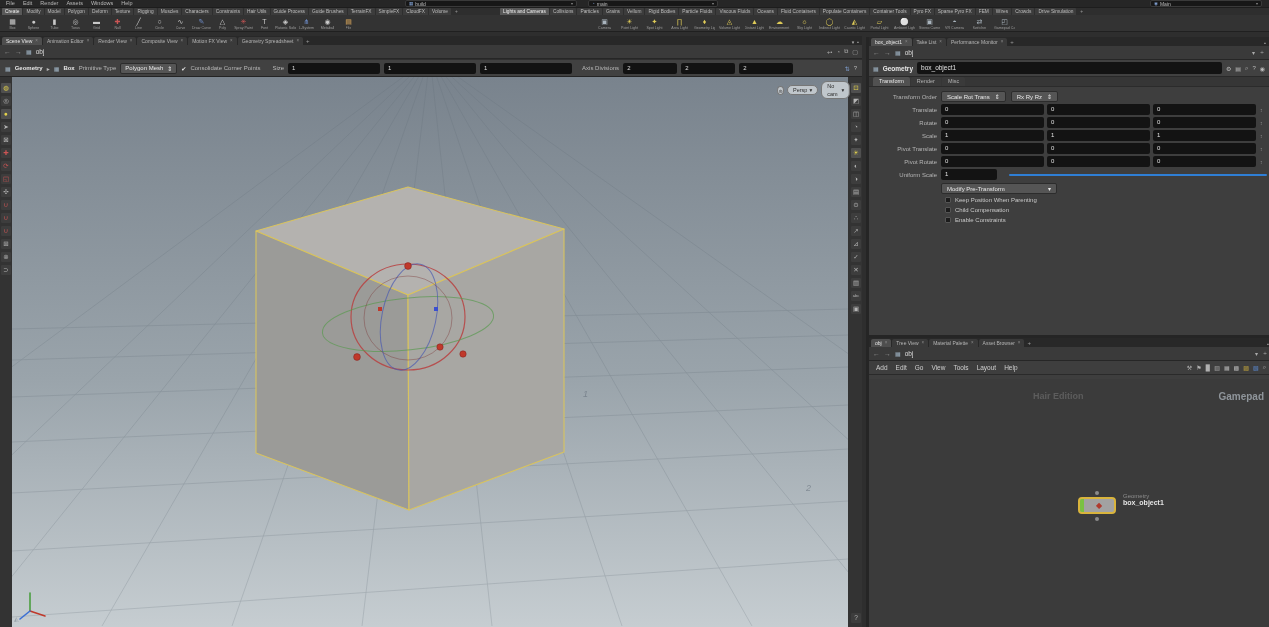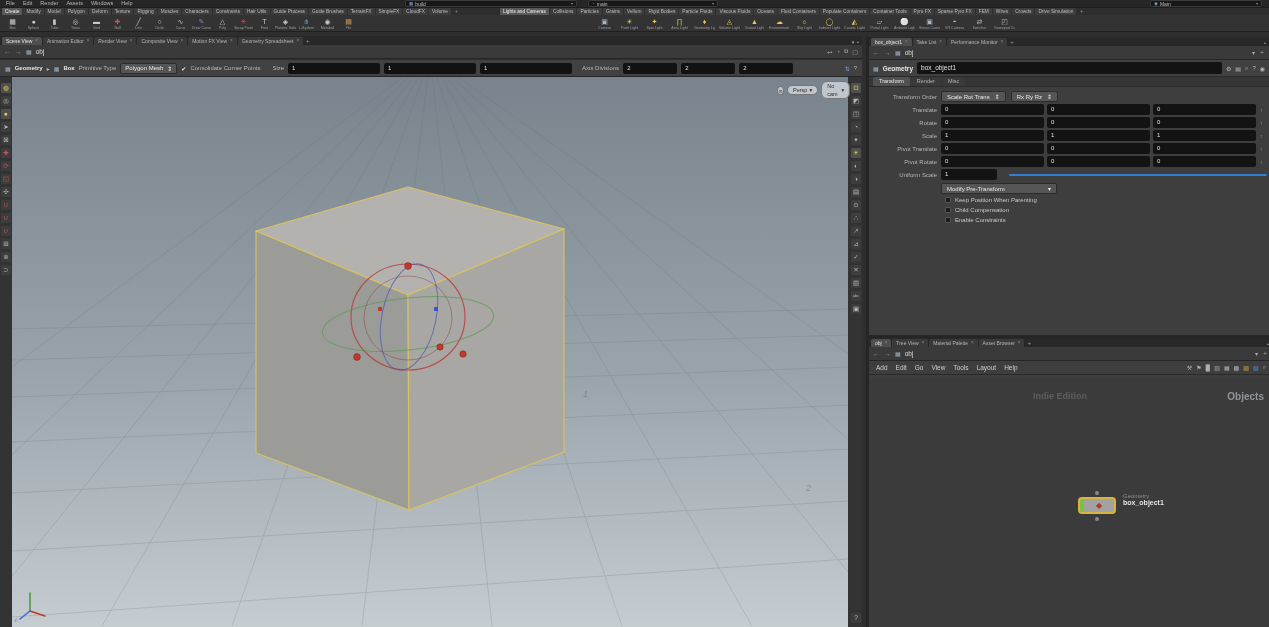--- a/index.html
+++ b/index.html
@@ -659,22 +659,22 @@
         <span>▉</span>
         <span>▥</span>
         <span>▦</span>
         <span>▩</span>
         <span style="color:#d4b23c">▨</span>
         <span style="color:#5b8dd9">▧</span>
         <span>⌕</span>
       </span>
     </div>
     <div class="netcanvas">
-      <span class="watermark">Indie Edition</span>
-      <span class="ctxlabel">Objects</span>
+      <span class="watermark">Hair Edition</span>
+      <span class="ctxlabel">Gamepad</span>
       <span class="nodedots" style="top:112px"></span>
       <div class="node">
         <span class="stripe"></span>
         <span class="nico">◆</span>
       </div>
       <span class="nodedots" style="top:138px"></span>
       <div class="nlabels">
         <div class="ntype">Geometry</div>
         <div class="nname">box_object1</div>
       </div>

